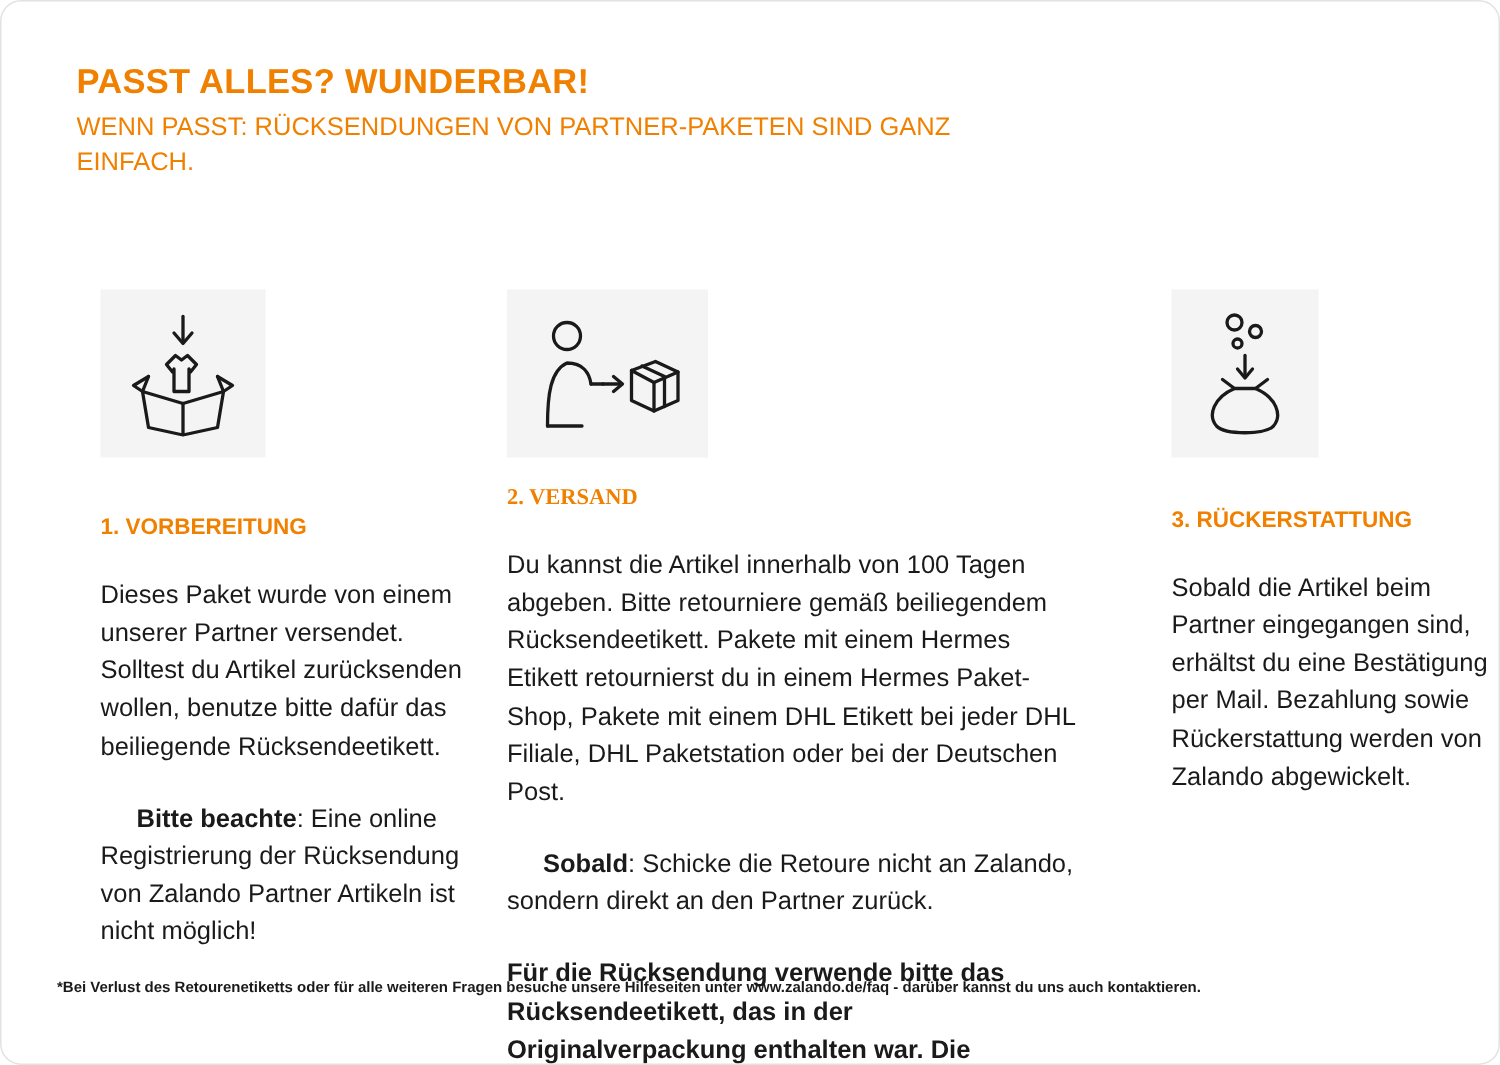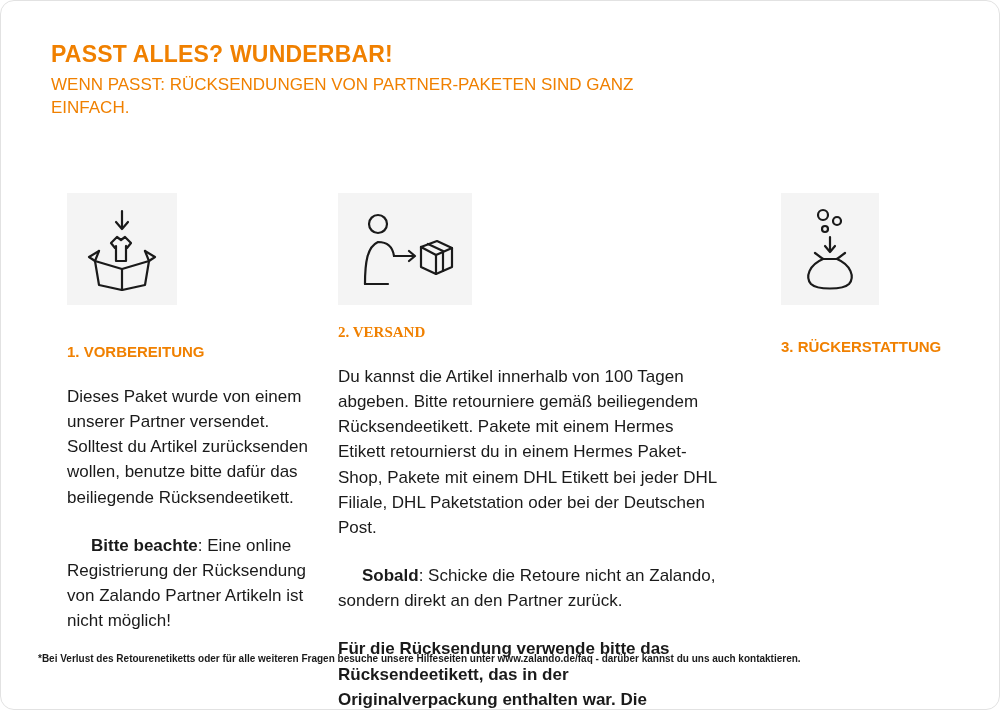--- a/index.html
+++ b/index.html
@@ -178,18 +178,19 @@
           <circle cx="28" cy="22" r="3"></circle>
 
           <line x1="33" y1="30" x2="33" y2="44"></line>
           <polyline points="28,39 33,45 38,39"></polyline>
 
           <polyline points="18,46 26,52 40,52 48,46"></polyline>
           <path d="M26 52 C12 58 8 70 14 77 C20 83 46 83 52 77 C58 70 54 58 40 52"></path>
         </svg>
       </div>
       <div class="step-title">3. RÜCKERSTATTUNG</div>
+      <p class="body-text"><span>Sobald die Artikel beim Partner eingegangen sind, erhältst du eine Bestätigung per Mail. Bezahlung sowie Rückerstattung werden von Zalando abgewickelt.</span></p>
     </div>
 
     <div class="footer">*Bei Verlust des Retourenetiketts oder für alle weiteren Fragen besuche unsere Hilfeseiten unter www.zalando.de/faq - darüber kannst du uns auch kontaktieren.</div>
 
   </div>
 </div>
 
 </body></html>

